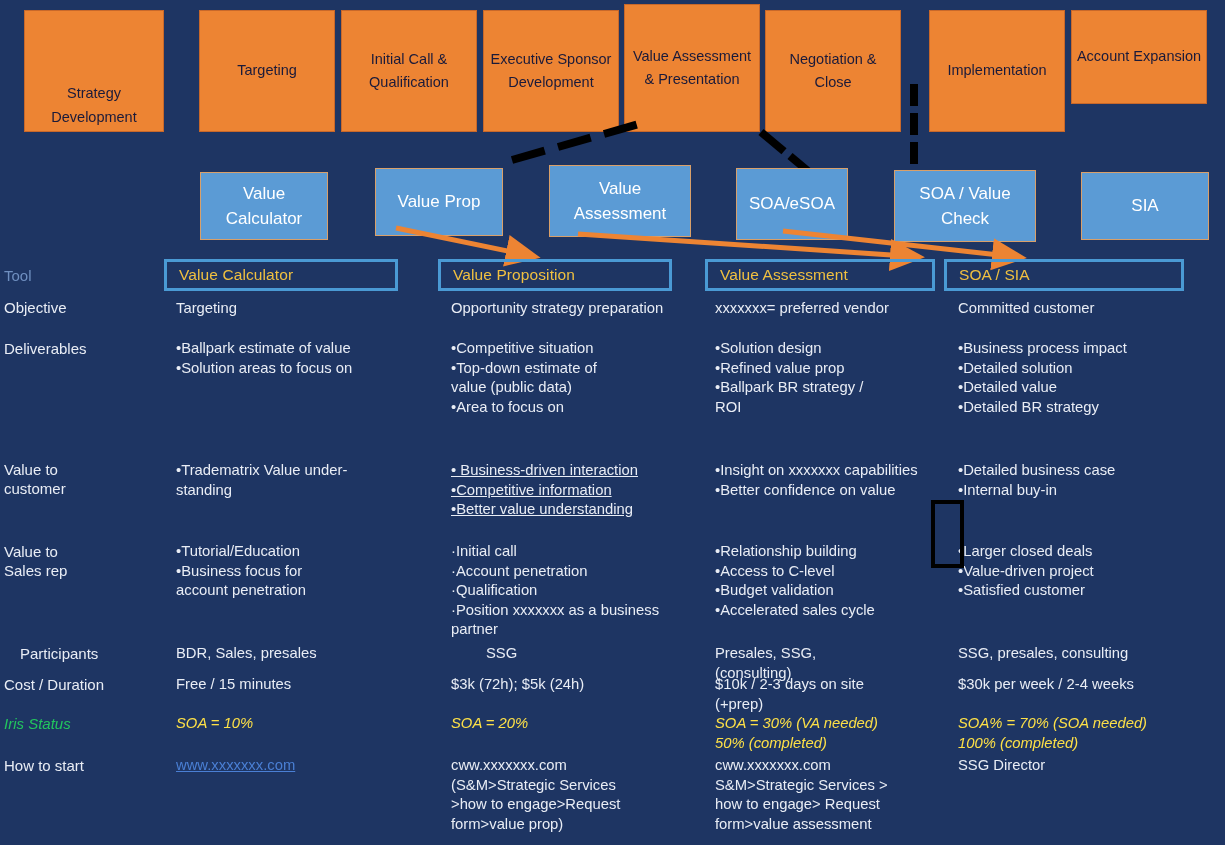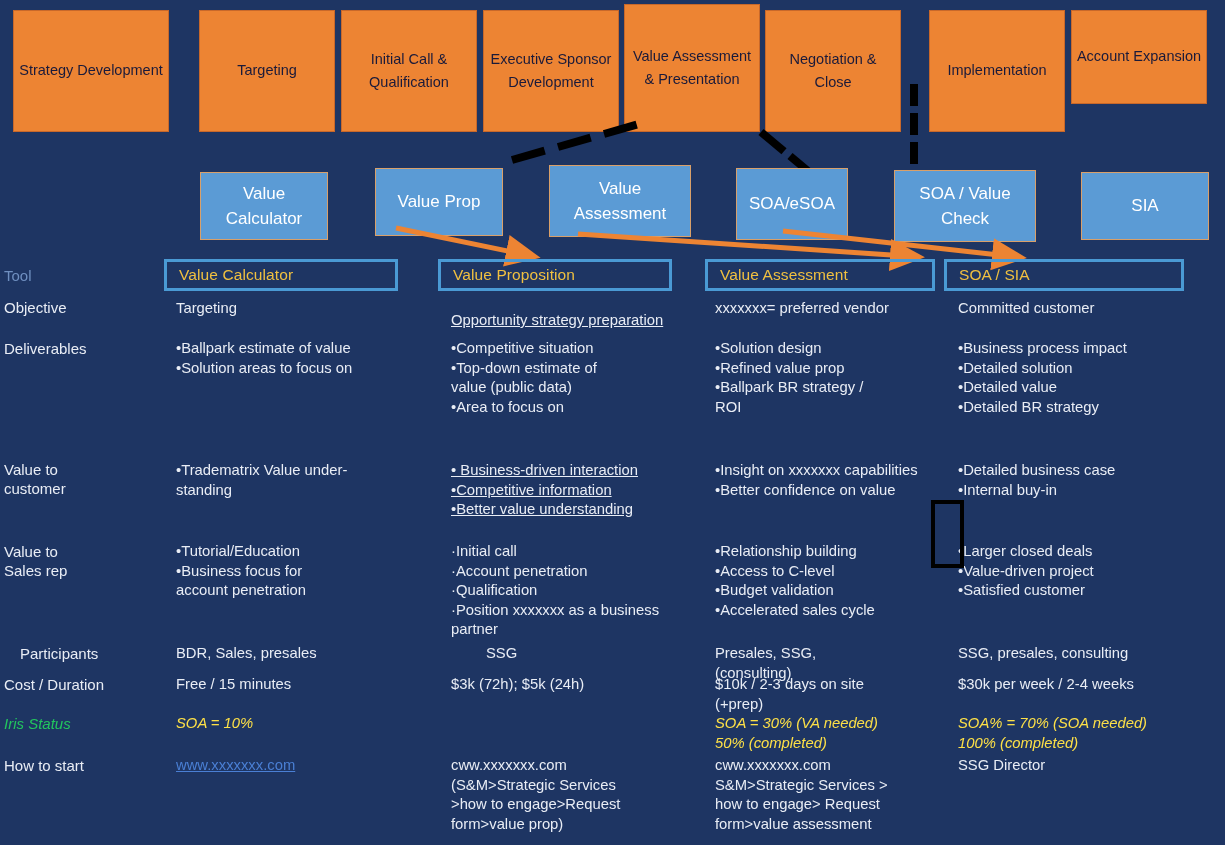--- a/index.html
+++ b/index.html
@@ -88,21 +88,21 @@
   .vdash{position:absolute;background:#000;}
   .blackbox{position:absolute;border:4px solid #000;box-sizing:border-box;background:transparent;}
 
   svg.arrows{position:absolute;left:0;top:0;width:1225px;height:845px;pointer-events:none;}
 </style>
 </head>
 <body>
 
 <div id="slide">
 
-  <div class="stage" style="left:13px;top:10px;width:156px;height:122px;">
+  <div class="stage" style="left:24px;top:10px;width:140px;height:122px;align-items:flex-end;">
     <span>Strategy
 Development</span>
   </div>
   <div class="stage" style="left:199px;top:10px;width:136px;height:122px;">
     <span>Targeting</span>
   </div>
   <div class="stage" style="left:341px;top:10px;width:136px;height:122px;">
     <span>Initial Call
 &amp;
 Qualification</span>
@@ -207,35 +207,36 @@
   <div class="cell" style="left:176px;top:461px;width:262px;">•Tradematrix Value under-
 standing</div>
   <div class="cell" style="left:176px;top:542px;width:262px;">•Tutorial/Education
 •Business focus for
   account penetration</div>
   <div class="cell" style="left:176px;top:644px;width:262px;">BDR, Sales, presales</div>
   <div class="cell" style="left:176px;top:675px;width:262px;">Free / 15 minutes</div>
   <div class="cell green" style="left:176px;top:714px;width:262px;">SOA = 10%</div>
   <div class="cell link" style="left:176px;top:756px;width:262px;">www.xxxxxxx.com</div>
 
-  <div class="cell" style="left:451px;top:311px;width:270px;text-decoration:underline;">Opportunity strategy preparation</div>
+  <div class="cell" style="left:451px;top:299px;width:270px;">Opportunity strategy preparation</div>
   <div class="cell" style="left:451px;top:339px;width:255px;">•Competitive situation
 •Top-down estimate of
   value (public data)
 •Area to focus on</div>
   <div class="cell" style="left:451px;top:461px;width:265px;text-decoration:underline;">• Business-driven interaction
 •Competitive information
 •Better value understanding</div>
   <div class="cell" style="left:451px;top:542px;width:265px;">·Initial call
 ·Account penetration
 ·Qualification
 ·Position xxxxxxx as a business
   partner</div>
   <div class="cell" style="left:451px;top:644px;width:265px;margin-left:35px;">SSG</div>
   <div class="cell" style="left:451px;top:675px;width:265px;">$3k (72h);  $5k (24h)</div>
+  <div class="cell green" style="left:451px;top:714px;width:265px;">SOA = 20%</div>
   <div class="cell" style="left:451px;top:756px;width:265px;">cww.xxxxxxx.com
 (S&amp;M&gt;Strategic Services
 &gt;how to engage&gt;Request
 form&gt;value prop)</div>
 
   <div class="cell" style="left:715px;top:299px;width:250px;">xxxxxxx= preferred vendor</div>
   <div class="cell" style="left:715px;top:339px;width:235px;">•Solution design
 •Refined value prop
 •Ballpark BR strategy /
 ROI</div>

